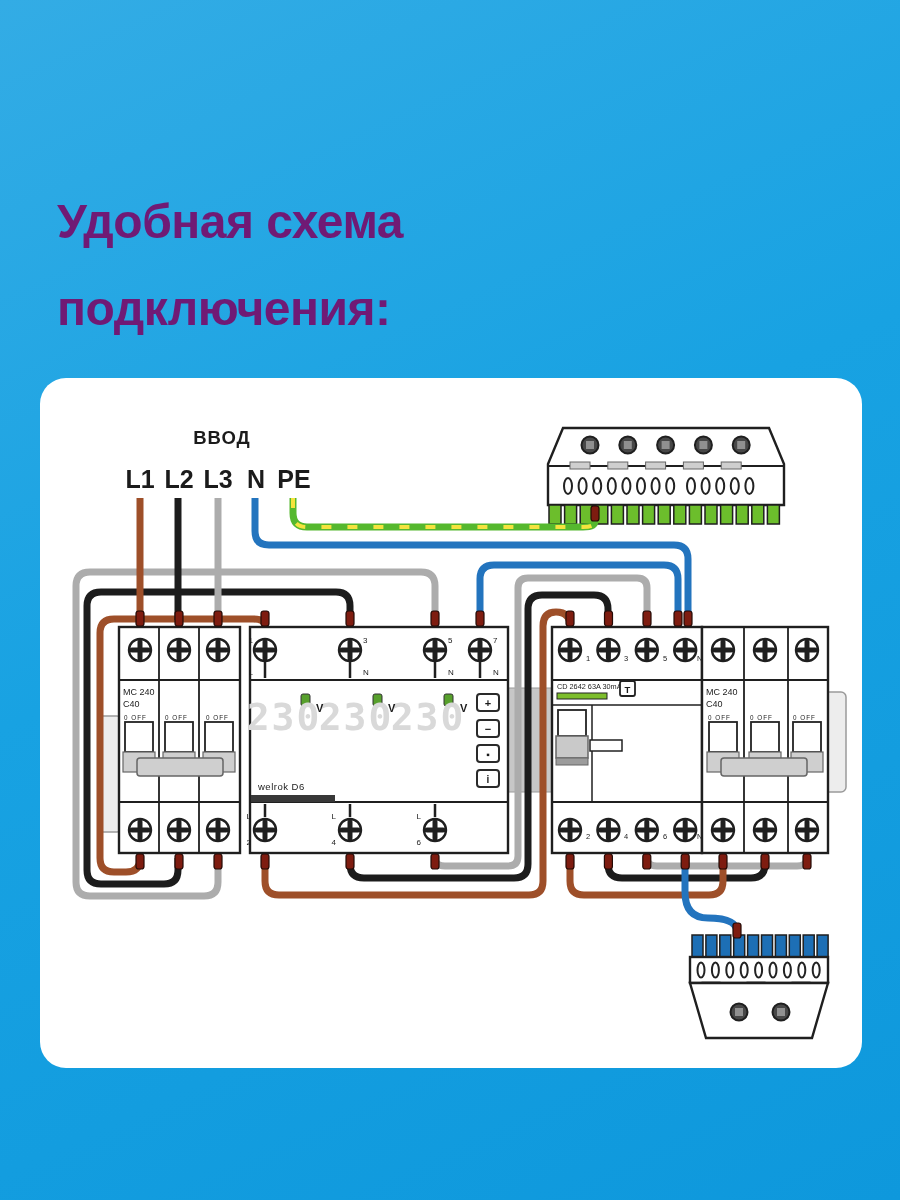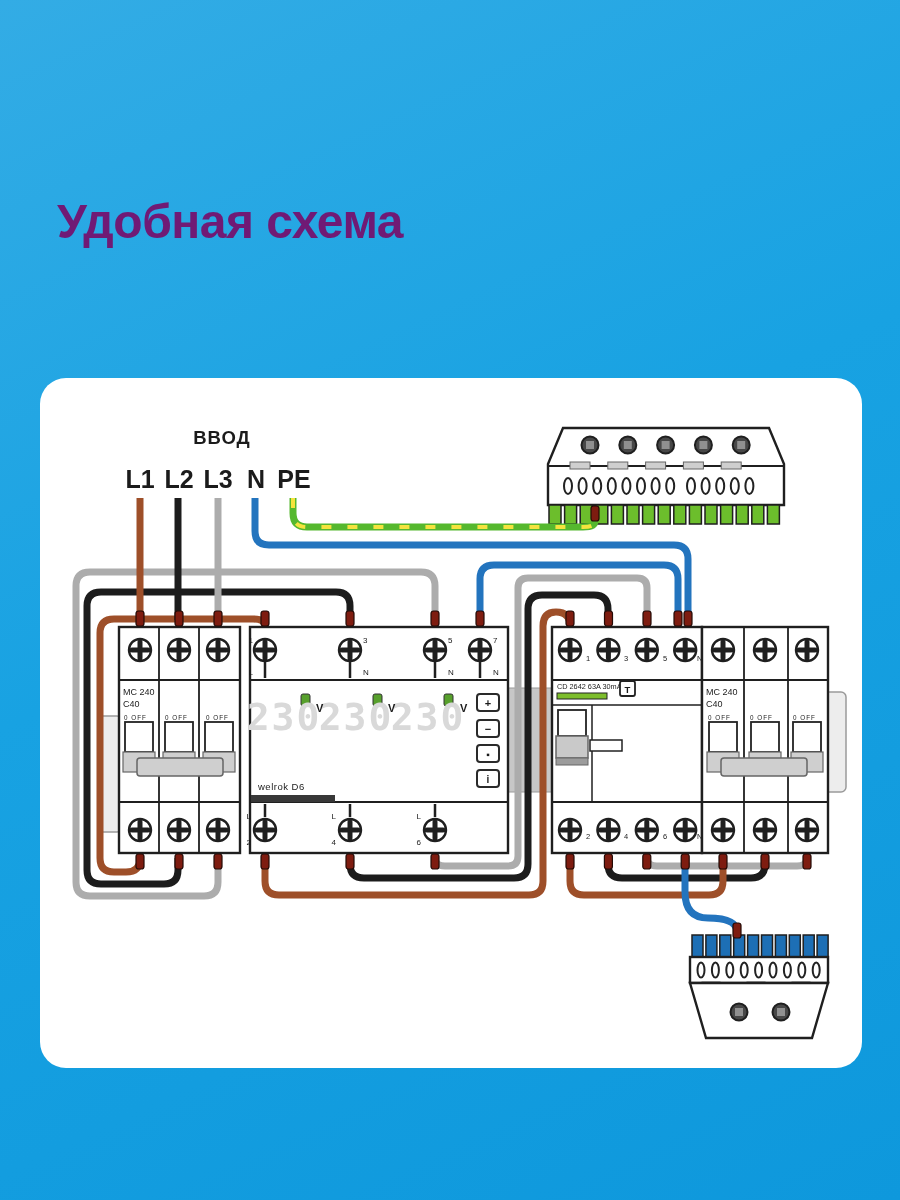--- a/index.html
+++ b/index.html
@@ -13,20 +13,21 @@
   svg.diagram{position:absolute;left:40px;top:378px;width:822px;height:690px;}
   svg text{font-family:"Liberation Sans",sans-serif;fill:#1b1b1b;}
   text.seg{font-family:"DejaVu Sans Mono",monospace;font-weight:bold;
            fill:#D9D9D9;letter-spacing:2px;}
 </style>
 </head>
 <body>
 
 <h1 class="title">
   <div>Удобная схема</div>
+  <div>подключения:</div>
 </h1>
 
 <div class="card"></div>
 
 <svg class="diagram" viewBox="0 0 822 690">
   <defs>
     <g id="screw">
       <circle r="11" fill="#fff" stroke="#1f1f1f" stroke-width="2.4"></circle>
       <path d="M-8 0H8M0 -8V8" stroke="#1f1f1f" stroke-width="5" stroke-linecap="round"></path>
     </g>

